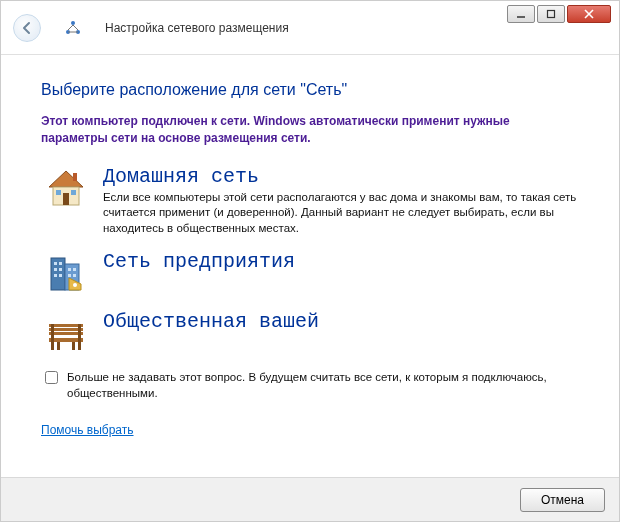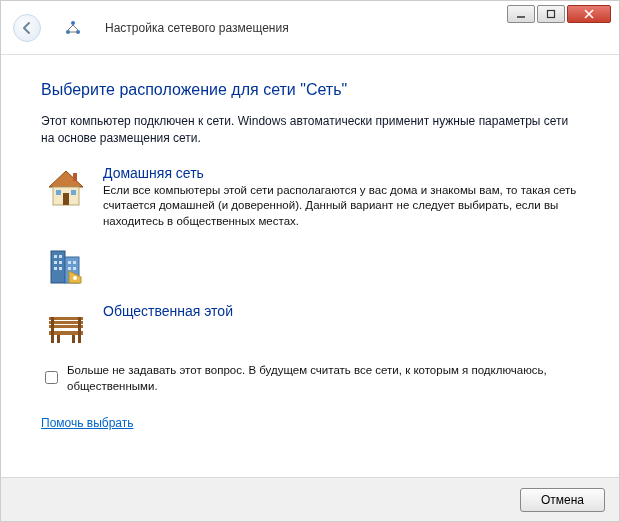--- a/index.html
+++ b/index.html
@@ -77,53 +77,55 @@
   .content {
     padding: 20px 40px 10px 40px;
   }
   .heading {
     font-size: 16px;
     color: #003399;
     margin: 6px 0 14px 0;
   }
   .intro {
     font-size: 12px;
-    color: #0f172a;
+    color: #4c1d95;
     line-height: 1.4;
     margin-bottom: 14px;
+    font-weight: bold;
   }
   .option {
     display: flex;
     gap: 14px;
     padding: 4px 2px 10px 2px;
     cursor: pointer;
     border-radius: 3px;
   }
   .opt-icon {
     width: 46px;
     height: 46px;
     flex-shrink: 0;
     display: flex;
     align-items: flex-start;
     justify-content: center;
   }
   .opt-text { flex: 1; }
   .opt-title {
-    font-size: 14px;
+    font-size: 20px;
     color: #003399;
     margin-bottom: 2px;
+    font-family: Liberation Mono, monospace;
   }
   .opt-desc {
     font-size: 11.5px;
     color: #111;
     line-height: 1.35;
   }
   .checkbox-row {
     display: flex;
-    align-items: center;
+    align-items: flex-start;
     gap: 6px;
     font-size: 11.5px;
     color: #111;
     margin: 4px 0 6px 0;
     line-height: 1.35;
   }
   .checkbox-row input { margin-top: 1px; }
   .help-link {
     font-size: 12px;
     color: #0066cc;
@@ -207,21 +209,21 @@
         <polygon points="23,6 6,22 40,22" fill="#c97b3a" stroke="#8a4f1f" stroke-width="1"></polygon>
         <rect x="10" y="22" width="26" height="18" fill="#f5e8c6" stroke="#b9a873" stroke-width="1"></rect>
         <rect x="20" y="28" width="6" height="12" fill="#7a4a1a"></rect>
         <rect x="13" y="25" width="5" height="5" fill="#6fa8d8"></rect>
         <rect x="28" y="25" width="5" height="5" fill="#6fa8d8"></rect>
         <rect x="30" y="8" width="4" height="8" fill="#b85a2a"></rect>
       </svg>
     </div>
     <div class="opt-text">
       <div class="opt-title">Домашняя сеть</div>
-      <div class="opt-desc">Если все компьютеры этой сети располагаются у вас дома и знакомы вам, то такая сеть считается домашней (и доверенной). Данный вариант не следует выбирать, если вы находитесь в общественных местах.</div>
+      <div class="opt-desc">Если все компьютеры этой сети располагаются у вас дома и знакомы вам, то такая сеть считается применит (и доверенной). Данный вариант не следует выбирать, если вы находитесь в общественных местах.</div>
     </div>
   </div>
 
   <div class="option">
     <div class="opt-icon">
       <svg width="46" height="46" viewBox="0 0 46 46">
         <rect x="8" y="8" width="14" height="32" fill="#4a7db0" stroke="#2d5580"></rect>
         <rect x="22" y="14" width="14" height="26" fill="#6a9bd0" stroke="#3d6a9c"></rect>
         <rect x="11" y="12" width="3" height="3" fill="#cae0f5"></rect>
         <rect x="16" y="12" width="3" height="3" fill="#cae0f5"></rect>
@@ -231,38 +233,39 @@
         <rect x="16" y="24" width="3" height="3" fill="#cae0f5"></rect>
         <rect x="25" y="18" width="3" height="3" fill="#cae0f5"></rect>
         <rect x="30" y="18" width="3" height="3" fill="#cae0f5"></rect>
         <rect x="25" y="24" width="3" height="3" fill="#cae0f5"></rect>
         <rect x="30" y="24" width="3" height="3" fill="#cae0f5"></rect>
         <path d="M26 28 L26 40 L38 40 L38 34 Z" fill="#e8b94a" stroke="#b8901f"></path>
         <circle cx="32" cy="35" r="2" fill="#fff"></circle>
       </svg>
     </div>
     <div class="opt-text">
+      <div class="opt-title">Сеть предприятия</div>
     </div>
   </div>
 
   <div class="option">
     <div class="opt-icon">
       <svg width="46" height="46" viewBox="0 0 46 46">
         <rect x="6" y="14" width="34" height="3" fill="#a86b2e"></rect>
         <rect x="6" y="18" width="34" height="3" fill="#a86b2e"></rect>
         <rect x="6" y="22" width="34" height="3" fill="#a86b2e"></rect>
         <rect x="6" y="28" width="34" height="4" fill="#a86b2e"></rect>
         <rect x="8" y="14" width="3" height="26" fill="#7a4a1a"></rect>
         <rect x="35" y="14" width="3" height="26" fill="#7a4a1a"></rect>
         <rect x="14" y="32" width="3" height="8" fill="#7a4a1a"></rect>
         <rect x="29" y="32" width="3" height="8" fill="#7a4a1a"></rect>
       </svg>
     </div>
     <div class="opt-text">
-      <div class="opt-title">Общественная этой</div>
+      <div class="opt-title">Общественная вашей</div>
     </div>
   </div>
 
   <label class="checkbox-row">
     <input type="checkbox" style="">
     <span>Больше не задавать этот вопрос. В будущем считать все сети, к которым я подключаюсь, общественными.</span>
   </label>
 
   <span class="help-link">Помочь выбрать</span>
 </div>

